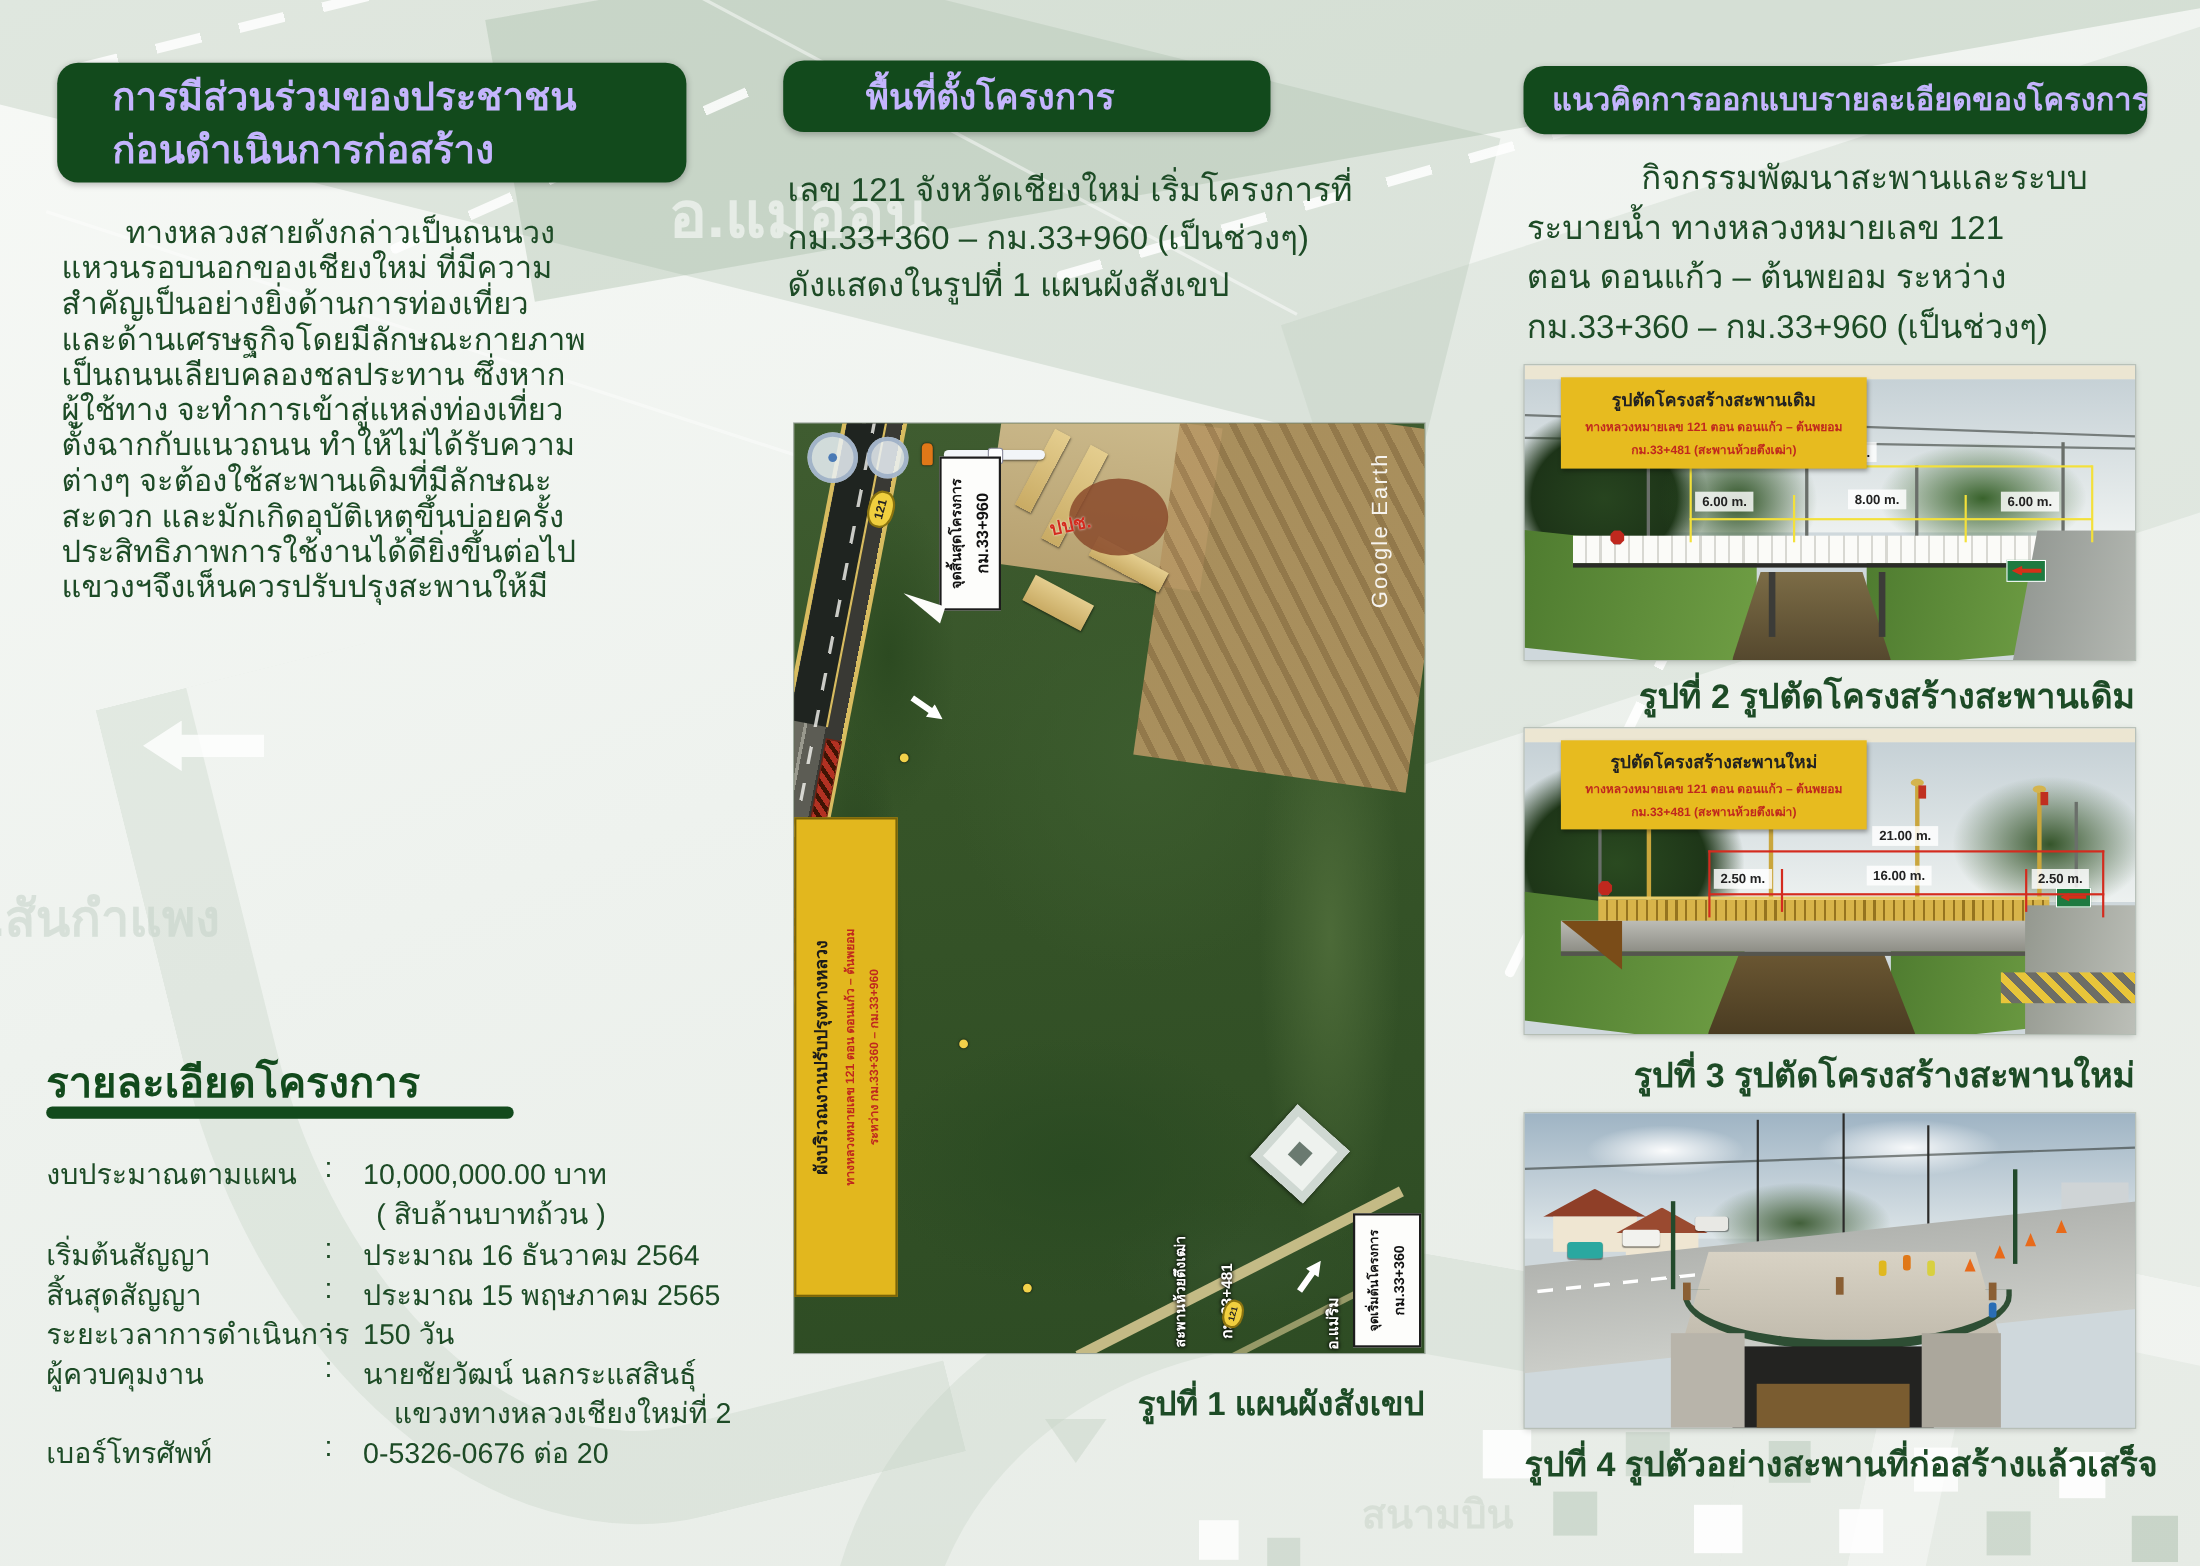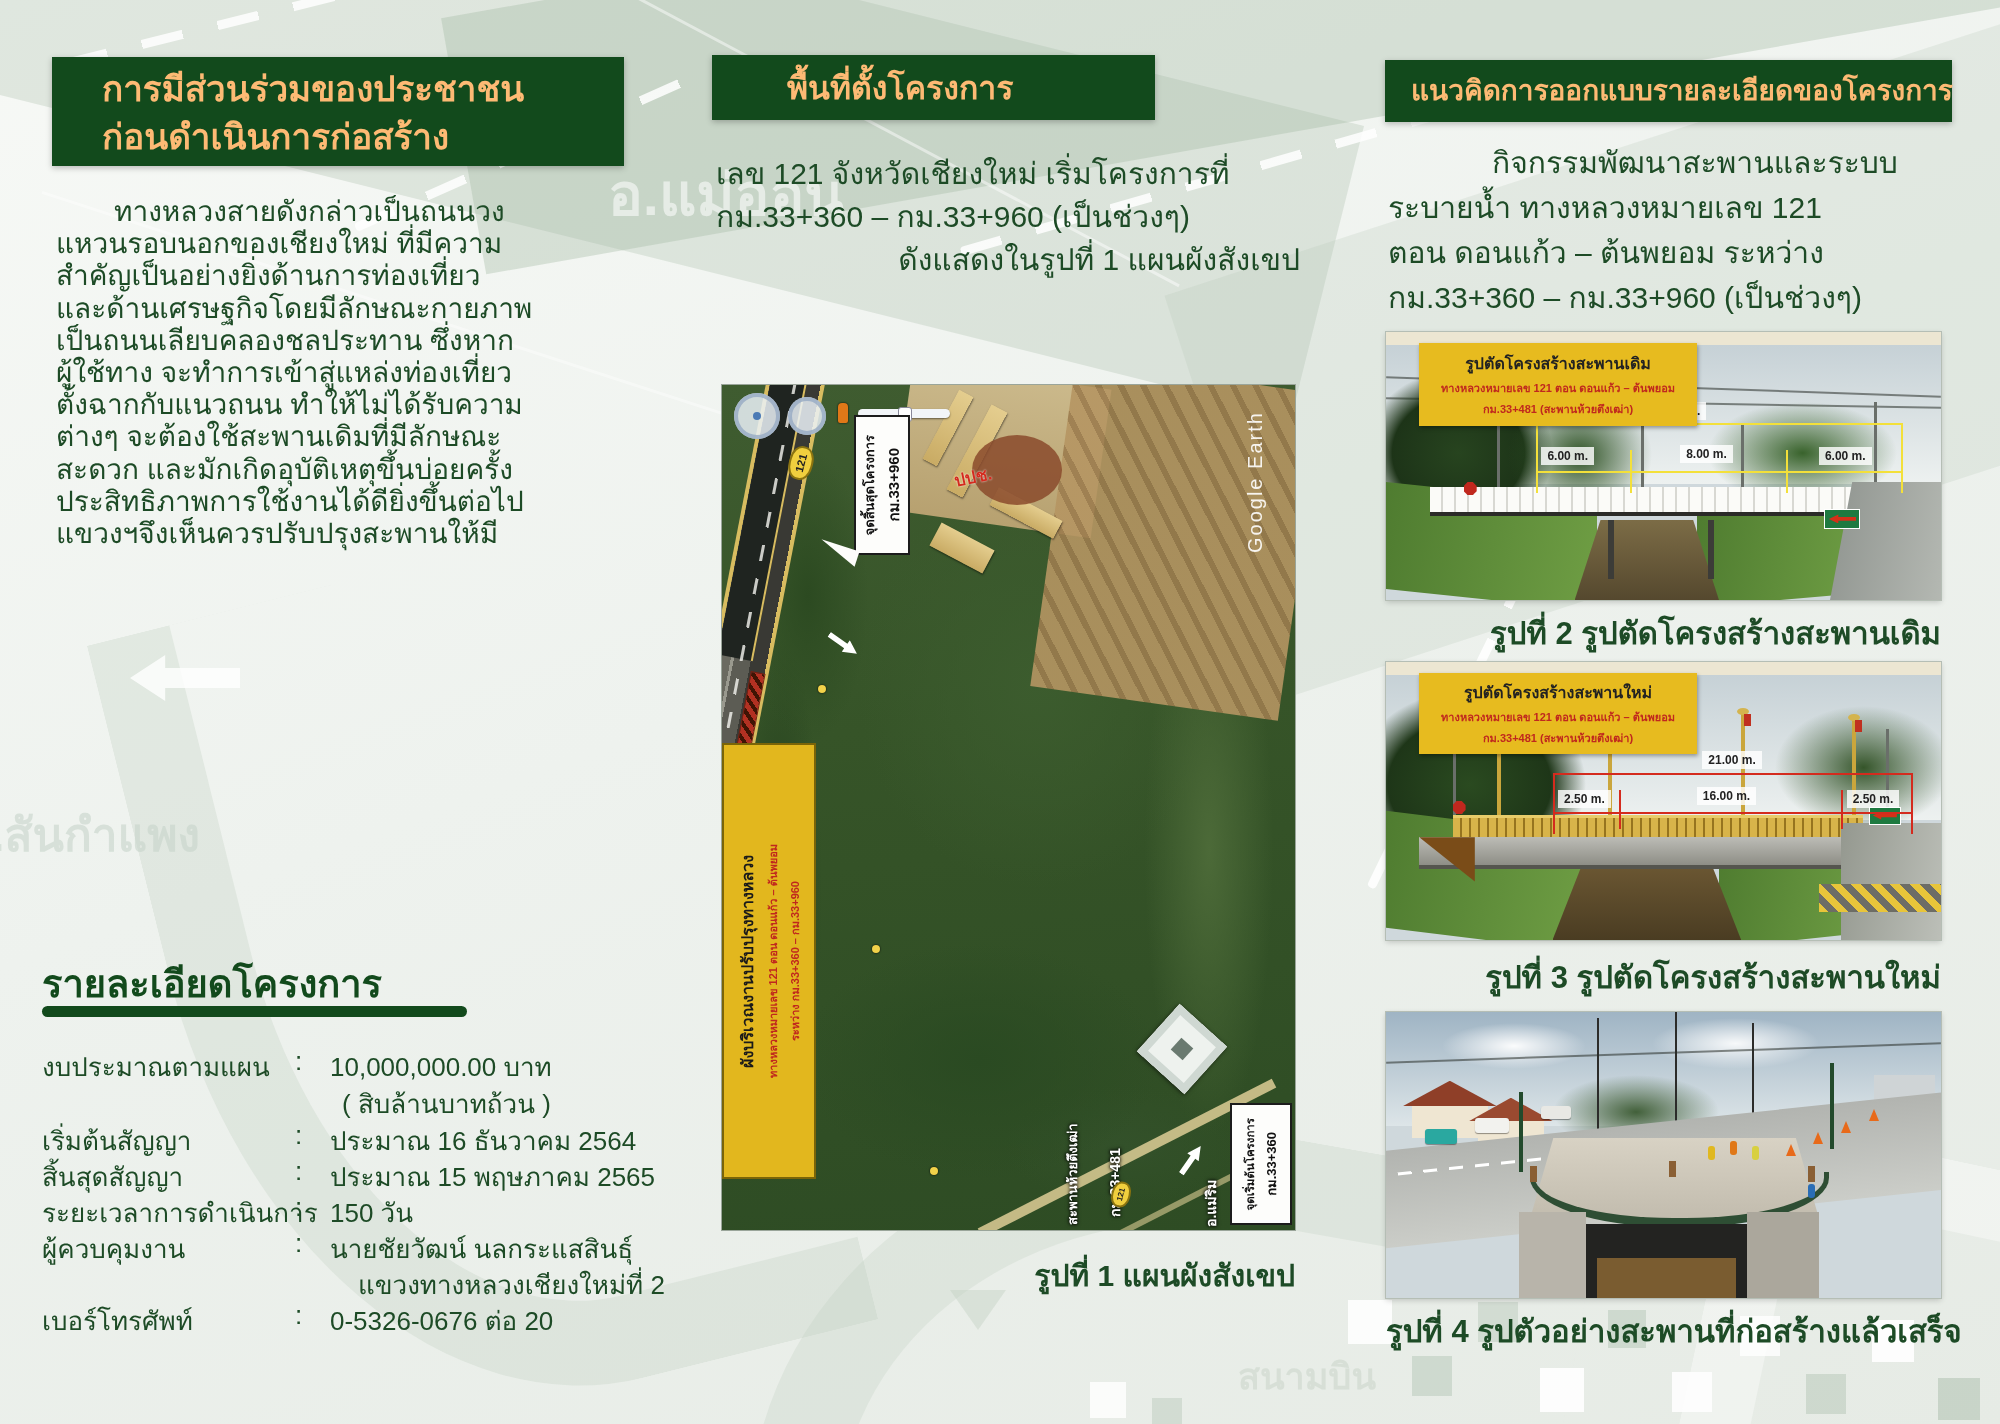--- a/index.html
+++ b/index.html
@@ -10,21 +10,21 @@
   .band{position:absolute;background:rgba(168,188,168,0.30);}
   .dash{position:absolute;height:9px;background:repeating-linear-gradient(90deg,#ffffff 0 42px,rgba(255,255,255,0) 42px 78px);opacity:.85;border-radius:4px;}
   .thinline{position:absolute;height:3px;background:rgba(255,255,255,.8);}
   .curve{position:absolute;border:0 solid rgba(186,202,186,.55);}
   .wm{position:absolute;font-weight:bold;white-space:nowrap;}
   .pxblock{position:absolute;}
   .bigseven{position:absolute;width:300px;height:320px;border-left:70px solid rgba(255,255,255,.75);border-top:70px solid rgba(255,255,255,.75);border-radius:120px 0 0 0;transform:rotate(12deg);}
   .fadearrow{position:absolute;width:0;height:0;border-left:28px solid transparent;border-right:28px solid transparent;border-top:40px solid rgba(190,205,190,.55);}
   .outarrow{position:absolute;width:70px;height:26px;background:rgba(255,255,255,.85);clip-path:polygon(0 50%,32% 0,32% 28%,100% 28%,100% 72%,32% 72%,32% 100%);}
   
-  .hbox{position:absolute;background:#124a1c;color:#fdba74;font-weight:bold;box-shadow:0 2px 6px rgba(0,0,0,.25);}
+  .hbox{position:absolute;background:#124a1c;color:#c4b5fd;font-weight:bold;box-shadow:0 2px 6px rgba(0,0,0,.25);border-radius:19px;}
   .hbox .hl{padding-left:50px;line-height:48px;font-size:35px;white-space:nowrap;}
   
   .para{position:absolute;color:#1d4b26;}
   .para .ln{white-space:nowrap;}
   .cap{position:absolute;color:#1d4b26;font-weight:bold;text-align:right;white-space:nowrap;}
   
   .dtitle{position:absolute;color:#124a1c;font-weight:bold;font-size:38px;white-space:nowrap;}
   .dbar{position:absolute;background:#124a1c;border-radius:6px;}
   .drow{position:absolute;color:#1d4b26;font-size:26px;white-space:nowrap;}
   .drow .lab{position:absolute;left:0;}
@@ -202,21 +202,21 @@
     <span class="val">0-5326-0676 ต่อ 20</span>
   </div>
 
   <div class="hbox" style="left:712px;top:55px;width:443px;height:65px;display:flex;align-items:center;">
     <div class="hl" style="padding-left:75px;font-size:32px;line-height:1;">พื้นที่ตั้งโครงการ</div>
   </div>
 
   <div class="para" style="left:716px;top:152px;width:584px;font-size:30px;line-height:43px;">
     <div class="ln">เลข 121 จังหวัดเชียงใหม่ เริ่มโครงการที่</div>
     <div class="ln">กม.33+360 – กม.33+960 (เป็นช่วงๆ)</div>
-    <div class="ln" style="text-align:right;">ดังแสดงในรูปที่ 1 แผนผังสังเขป</div>
+    <div class="ln" style="text-align:left;">ดังแสดงในรูปที่ 1 แผนผังสังเขป</div>
   </div>
 
   <div class="map">
     <div class="orchard2"></div>
     <div class="orchard"></div>
     <div class="mbuild" style="left:218px;top:4px;width:16px;height:78px;transform:rotate(28deg);"></div>
     <div class="mbuild" style="left:246px;top:18px;width:18px;height:96px;transform:rotate(28deg);"></div>
     <div class="mbuild" style="left:268px;top:118px;width:72px;height:20px;transform:rotate(28deg);"></div>
     <div class="dirt" style="left:250px;top:50px;"></div>
     <div class="mbuild" style="left:210px;top:150px;width:60px;height:26px;transform:rotate(28deg);"></div>

